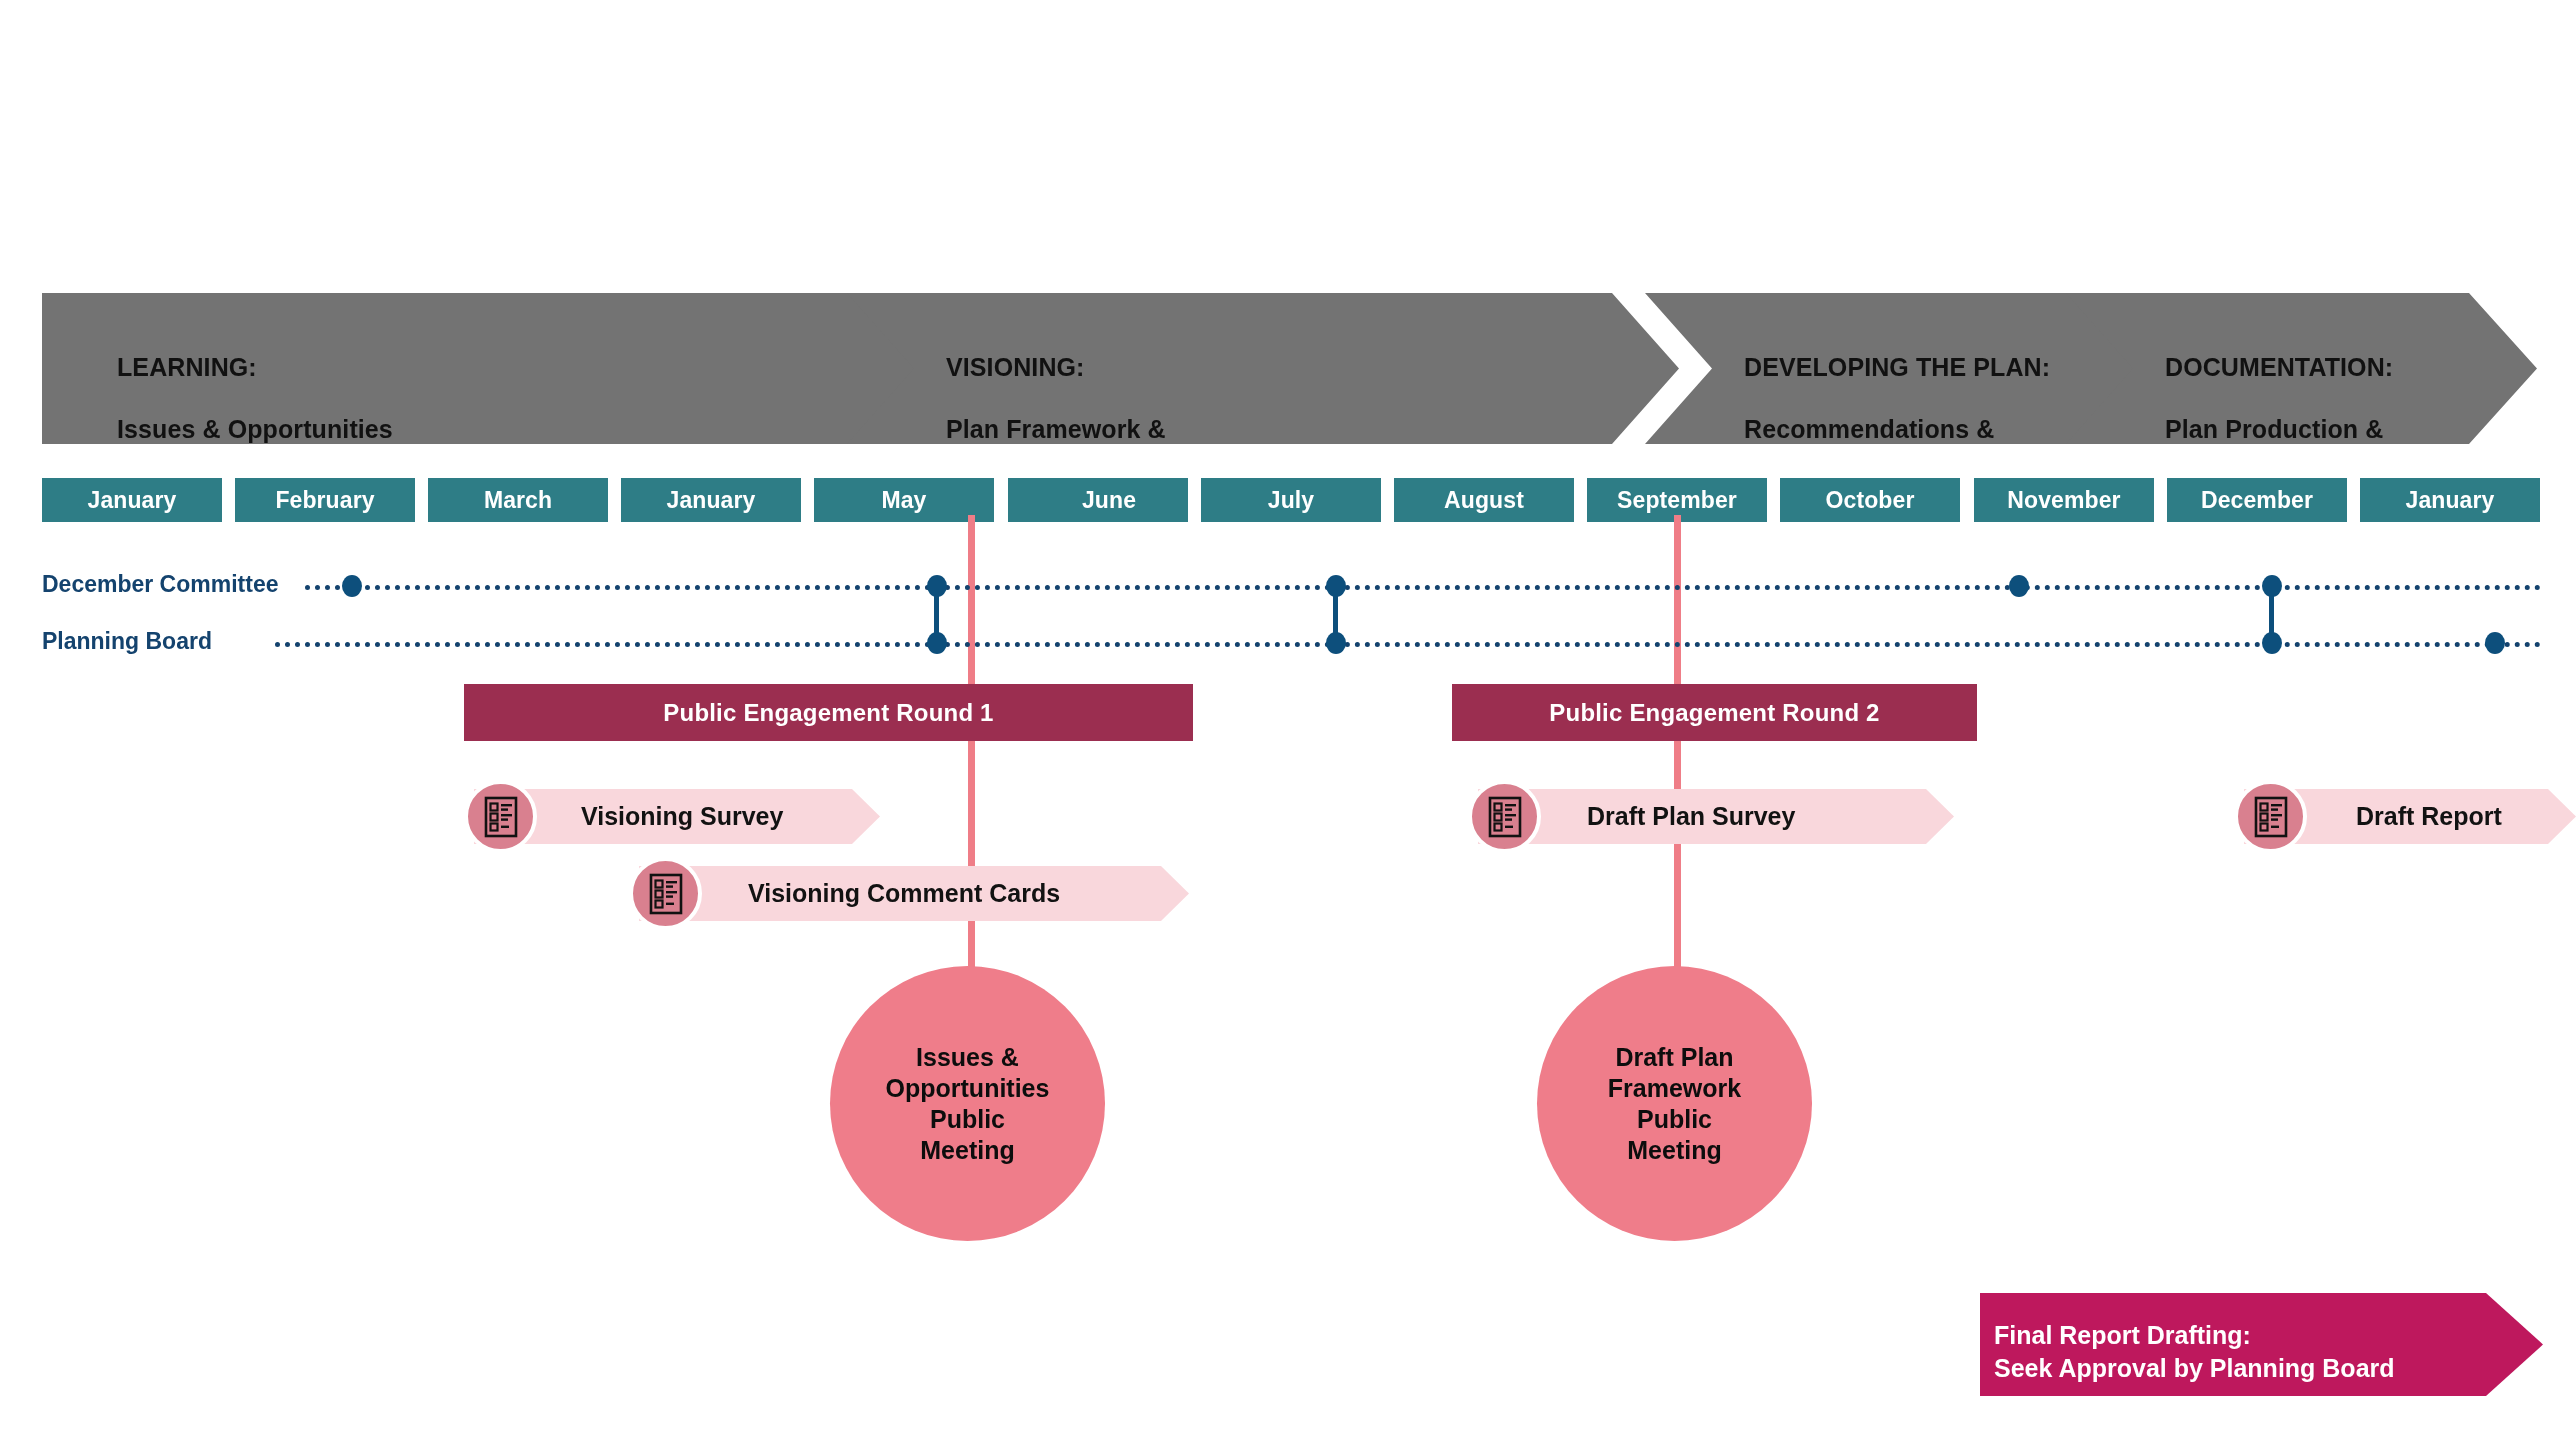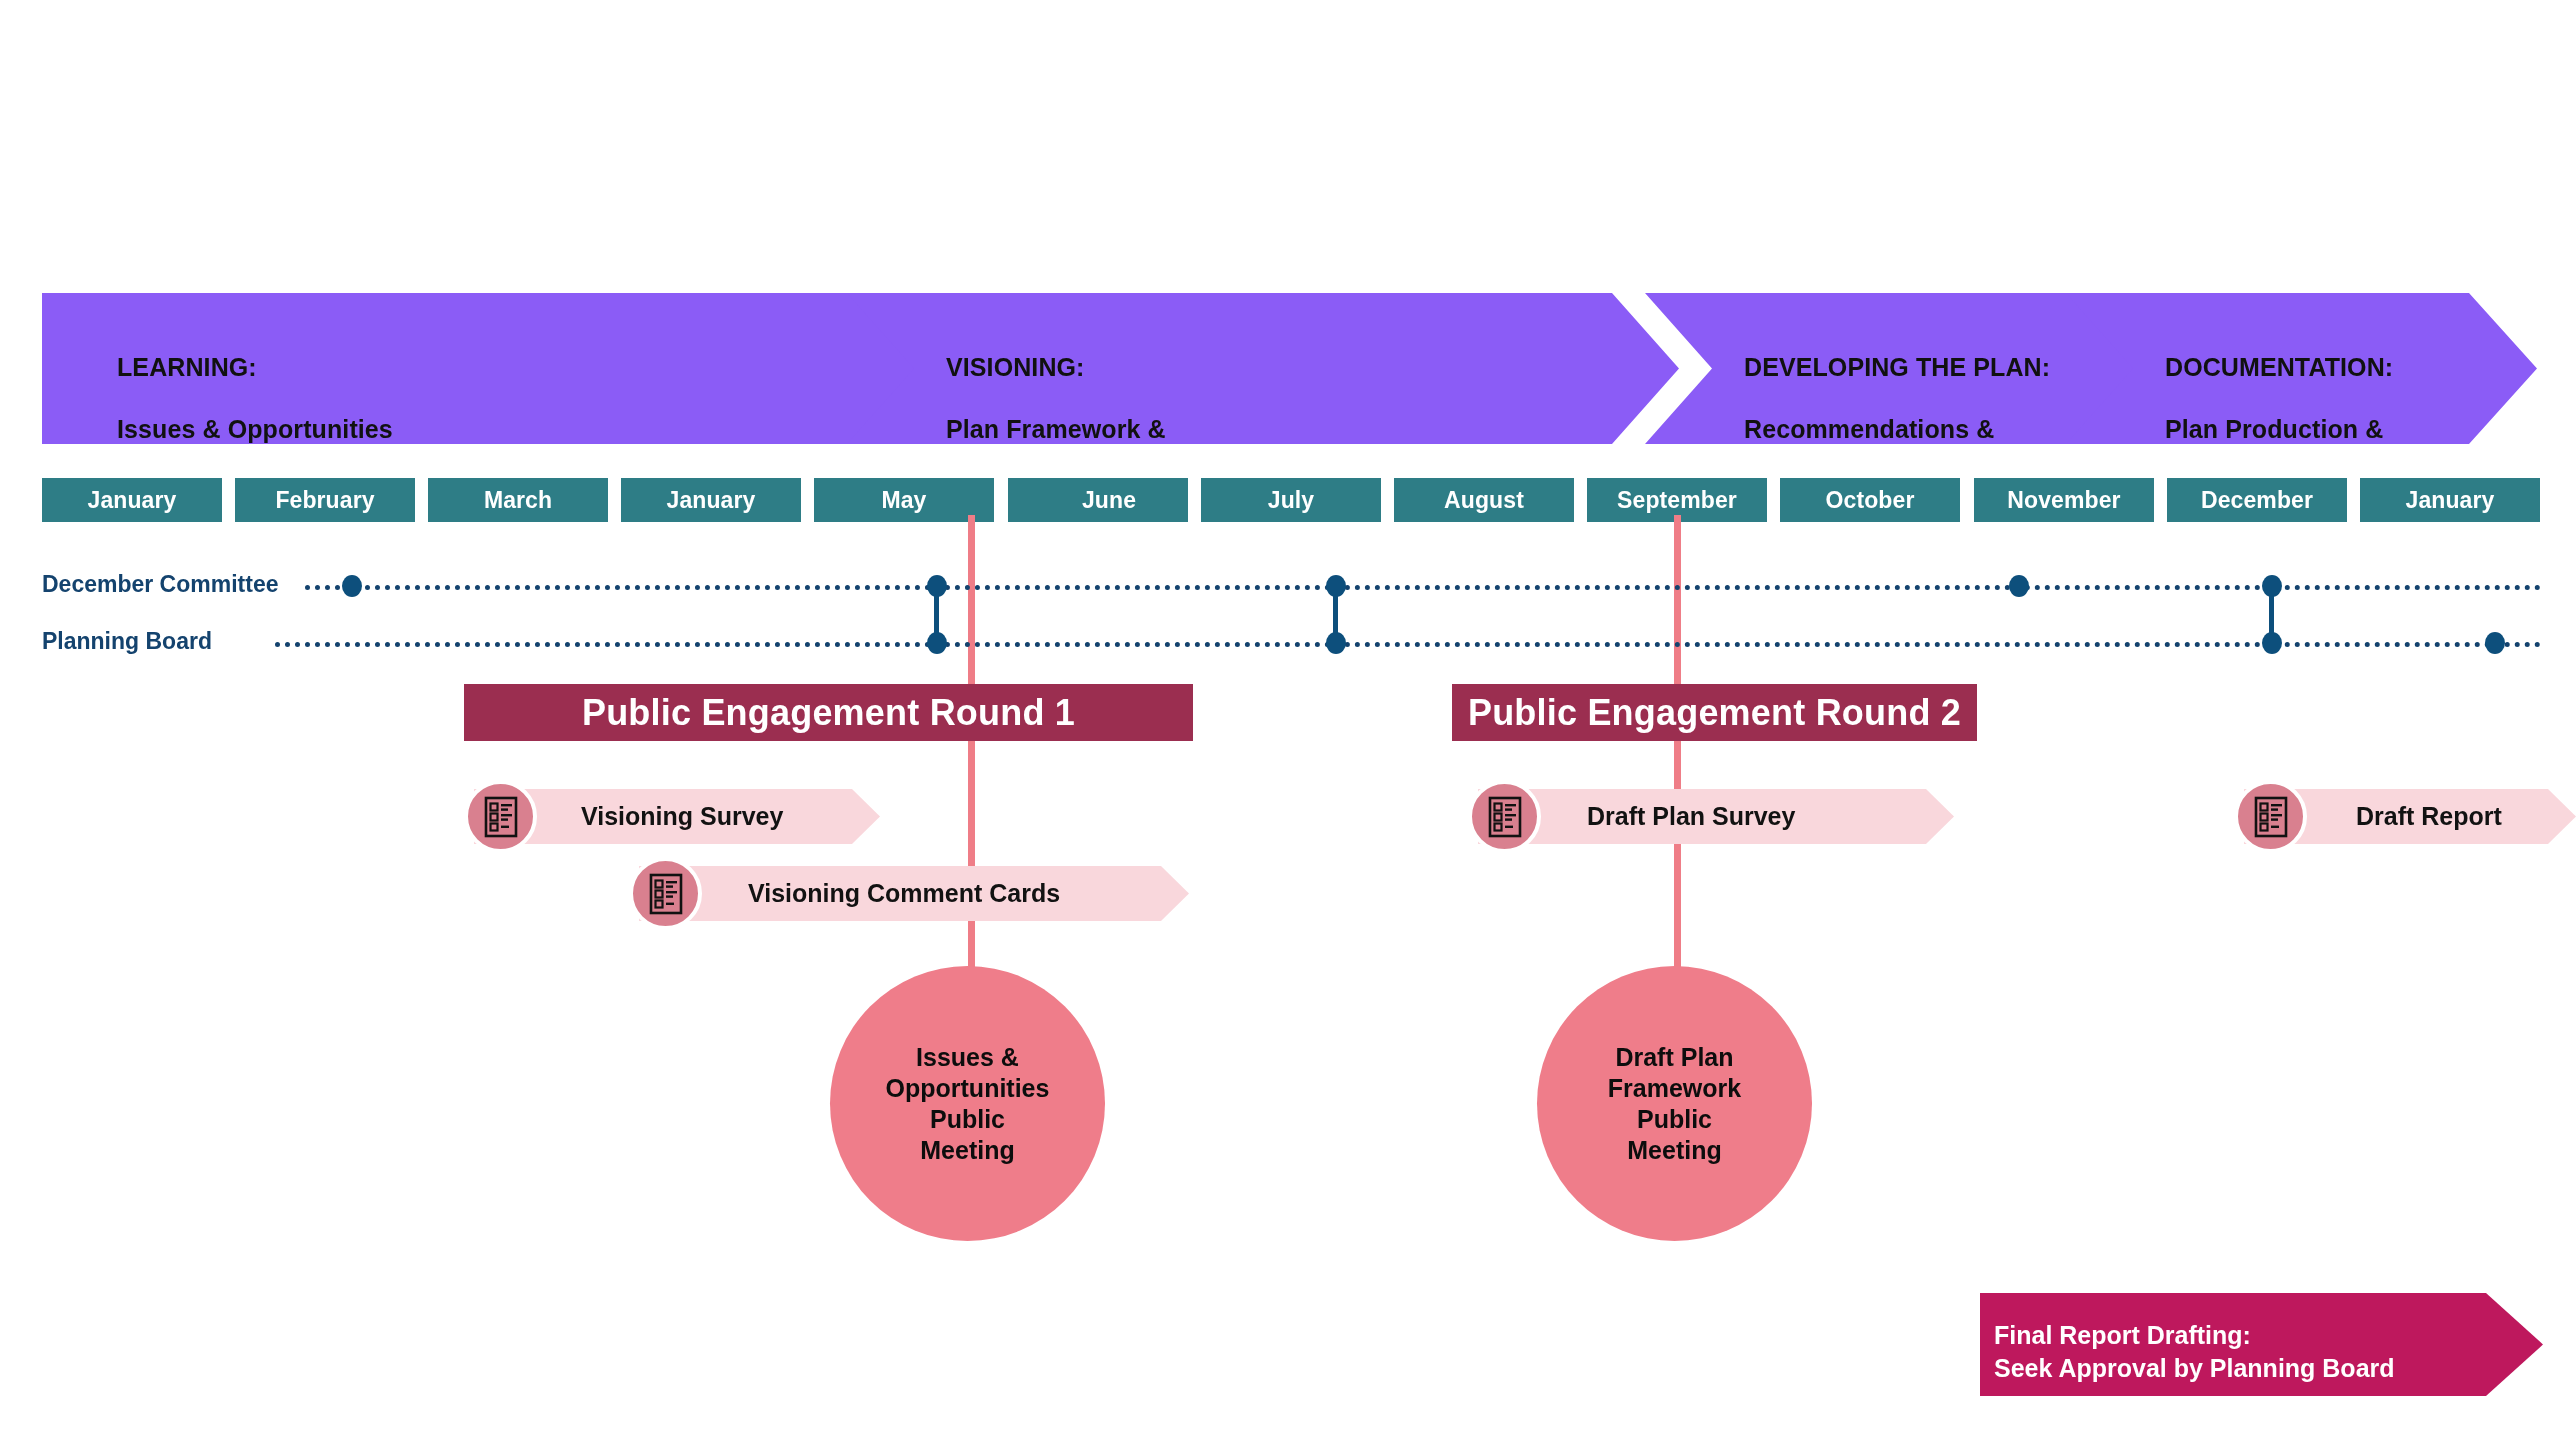--- a/index.html
+++ b/index.html
@@ -25,21 +25,21 @@
     position: absolute;
     left: 0;
     top: 293px;
     width: 2576px;
     height: 151px;
   }
   .phase {
     position: absolute;
     top: 0;
     height: 151px;
-    background: #8b5cf6;
+    background: #737373;
     box-sizing: border-box;
   }
   .phase-text {
     position: absolute;
     top: 28px;
     color: #111111;
     font-size: 25px;
     font-weight: bold;
     line-height: 31px;
     letter-spacing: 0.1px;
@@ -103,21 +103,21 @@
     width: 7px;
     background: #ef7d87;
   }
 
   
   .engagement-bar {
     position: absolute;
     height: 57px;
     background: #9b2e50;
     color: #ffffff;
-    font-size: 36px;
+    font-size: 24px;
     font-weight: bold;
     display: flex;
     align-items: center;
     justify-content: center;
     letter-spacing: 0.2px;
   }
 
   
   .chip {
     position: absolute;

